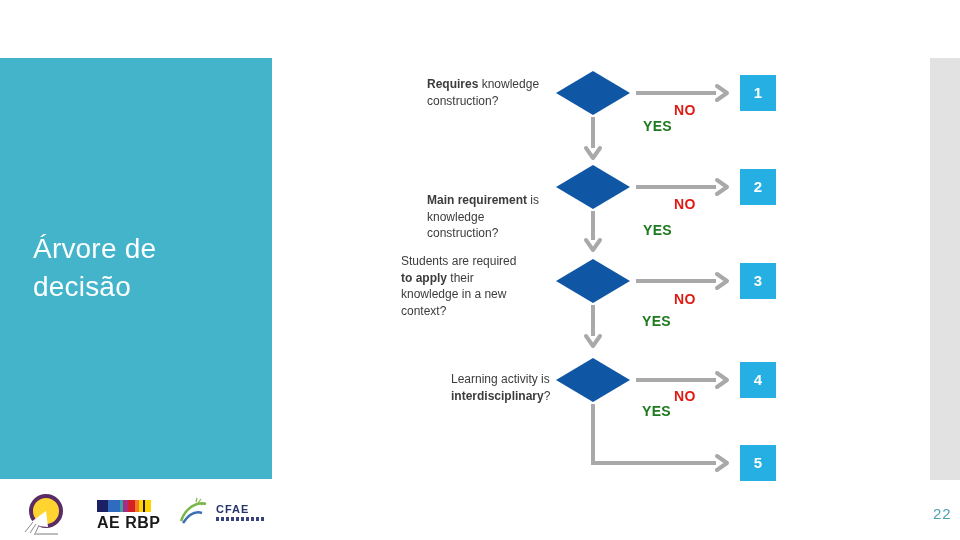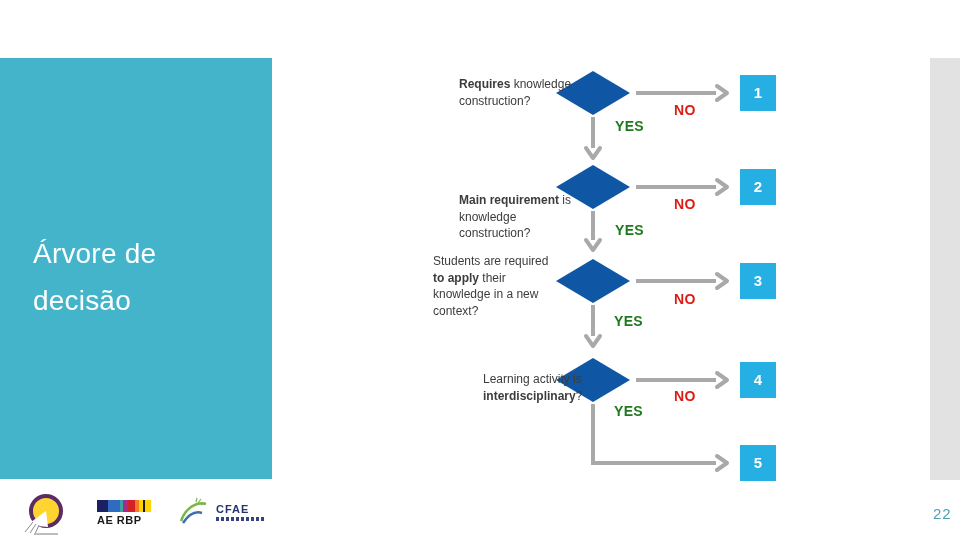--- a/index.html
+++ b/index.html
@@ -8,60 +8,60 @@
     --titletext:#FDFEFF; --pagenum:#4BA2B6;
   }
   *{margin:0;padding:0;box-sizing:border-box;}
   html,body{width:960px;height:540px;background:#fff;overflow:hidden;
     font-family:"Liberation Sans",sans-serif;}
   .slide{position:relative;width:960px;height:540px;background:#fff;}
 
   
   .sidebar{position:absolute;left:0;top:58px;width:272px;height:421px;background:var(--teal);}
   .slide-title{position:absolute;left:33px;top:172px;width:180px;
-    font-size:28px;line-height:47px;font-weight:400;color:var(--titletext);letter-spacing:.2px;}
+    font-size:28px;line-height:38px;font-weight:400;color:var(--titletext);letter-spacing:.2px;}
 
   
   .right-bar{position:absolute;left:930px;top:58px;width:30px;height:422px;background:var(--rightbar);}
 
   
   .flow-svg{position:absolute;left:0;top:0;width:960px;height:540px;pointer-events:none;}
   .flow-diamond{fill:var(--diamond);}
   .flow-line{stroke:var(--arrow);stroke-width:4;fill:none;}
   .flow-chev{stroke:var(--arrow);stroke-width:4;fill:none;stroke-linecap:round;stroke-linejoin:round;}
 
   
-  .question{position:absolute;font-size:12px;line-height:16.5px;color:var(--text);margin-left:32px;}
+  .question{position:absolute;font-size:12px;line-height:16.5px;color:var(--text);}
   .question b{font-weight:700;}
   .q1{left:427px;top:76px;width:122px;}
   .q2{left:427px;top:192px;width:122px;}
   .q3{left:401px;top:253px;width:124px;}
   .q4{left:451px;top:371px;width:124px;}
 
   
   .lbl{position:absolute;font-size:14px;font-weight:700;letter-spacing:.3px;}
-  .yes{color:var(--yes);}
+  .yes{color:var(--yes);margin-left:28px;}
   .no{color:var(--no);}
   .y1{left:615px;top:118px;} .y2{left:615px;top:222px;}
   .y3{left:614px;top:313px;} .y4{left:614px;top:403px;}
   .n1{left:674px;top:102px;} .n2{left:674px;top:196px;}
   .n3{left:674px;top:291px;} .n4{left:674px;top:388px;}
 
   
   .outcome{position:absolute;left:740px;width:36px;height:36px;background:var(--box);
     color:#fff;font-size:15px;font-weight:700;text-align:center;line-height:36px;}
   .b1{top:75px;} .b2{top:169px;} .b3{top:263px;} .b4{top:362px;} .b5{top:445px;}
 
   
   .logo-school{position:absolute;left:22px;top:492px;}
   .logo-aerbp{position:absolute;left:97px;top:500px;}
   .aerbp-band{width:54px;height:12px;margin-bottom:2px;
     background:linear-gradient(90deg,#1B1F63 0 20%,#2F6BBF 20% 42%,#38A3A5 42% 48%,
       #A62D85 48% 58%,#D42027 58% 70%,#F47B20 70% 78%,#FFD400 78% 85%,#1A1A1A 85% 89%,#FFD400 89% 100%);}
-  .aerbp-text{font-size:11px;font-weight:700;color:#1A1A1A;letter-spacing:.5px;}
+  .aerbp-text{font-size:16px;font-weight:700;color:#1A1A1A;letter-spacing:.5px;}
   .logo-cfae{position:absolute;left:178px;top:497px;display:flex;align-items:center;gap:8px;}
   .cfae-text{font-size:11px;font-weight:700;color:#24356E;letter-spacing:1px;}
   .cfae-sub{margin-top:2px;width:48px;height:4px;
     background:repeating-linear-gradient(90deg,#37417E 0 3px,transparent 3px 5px);}
 
   .page-num{position:absolute;left:933px;top:505px;font-size:15px;
     color:var(--pagenum);letter-spacing:1px;}
 </style>
 </head>
 <body>

